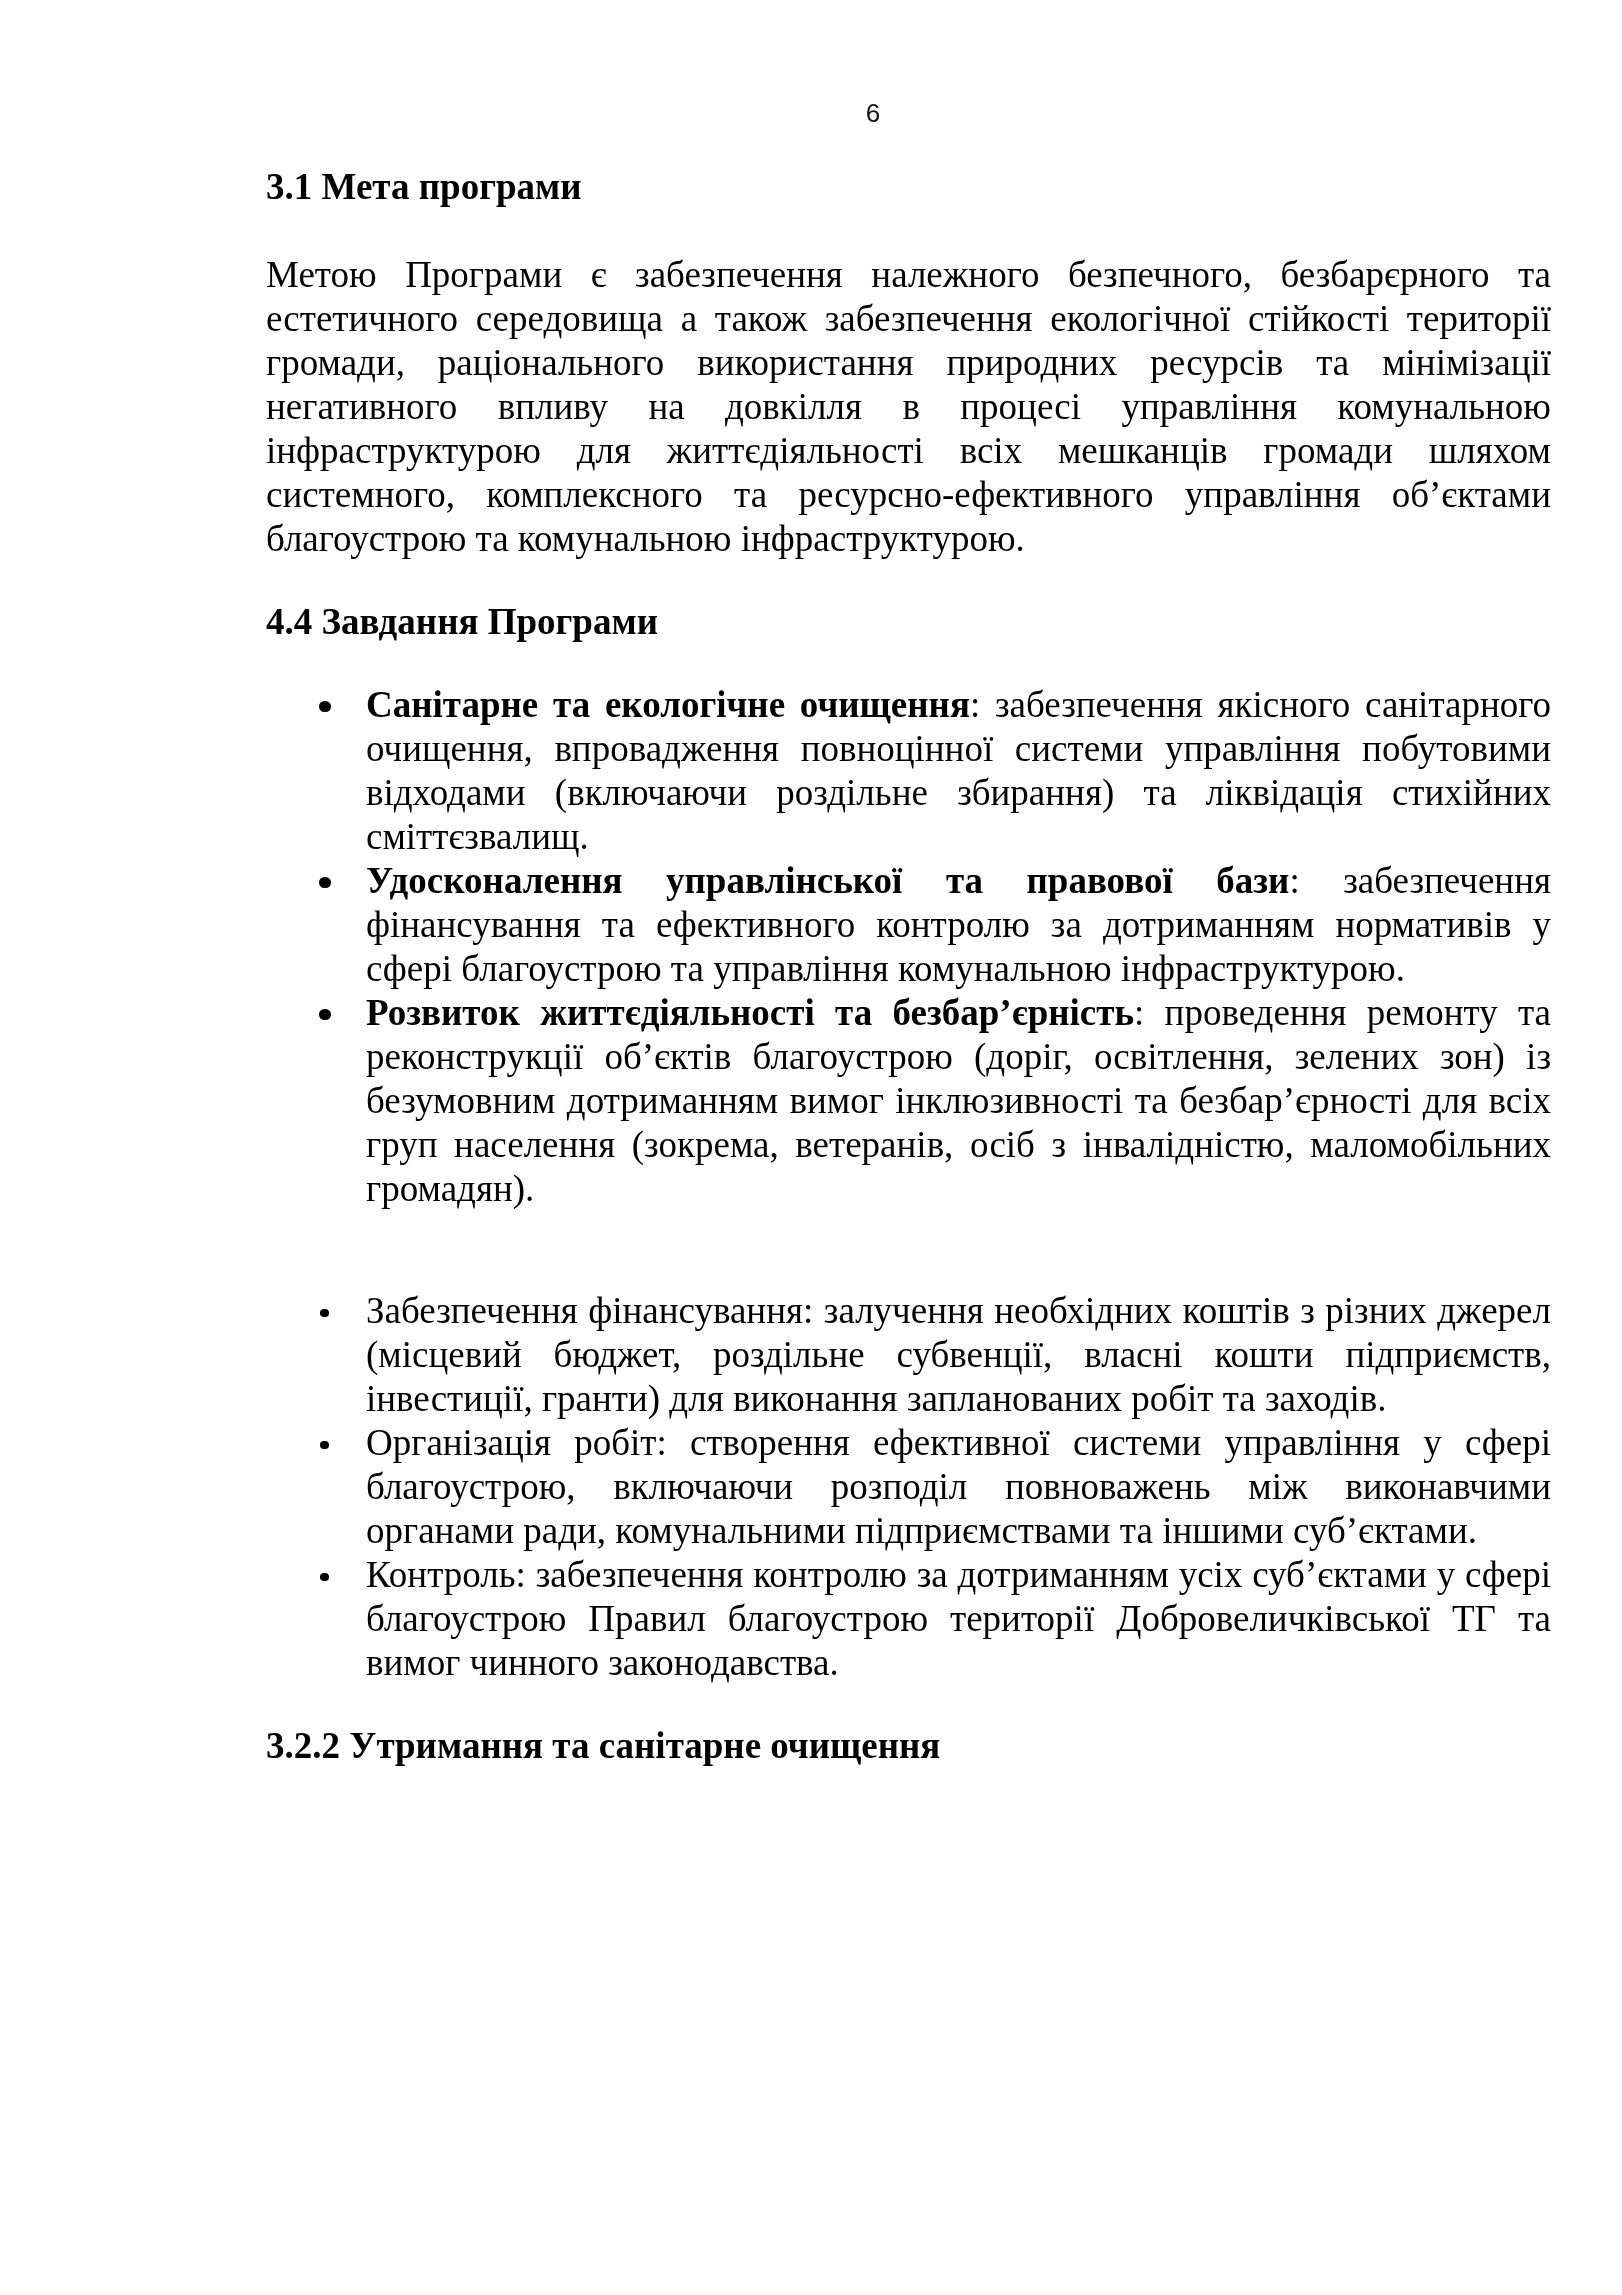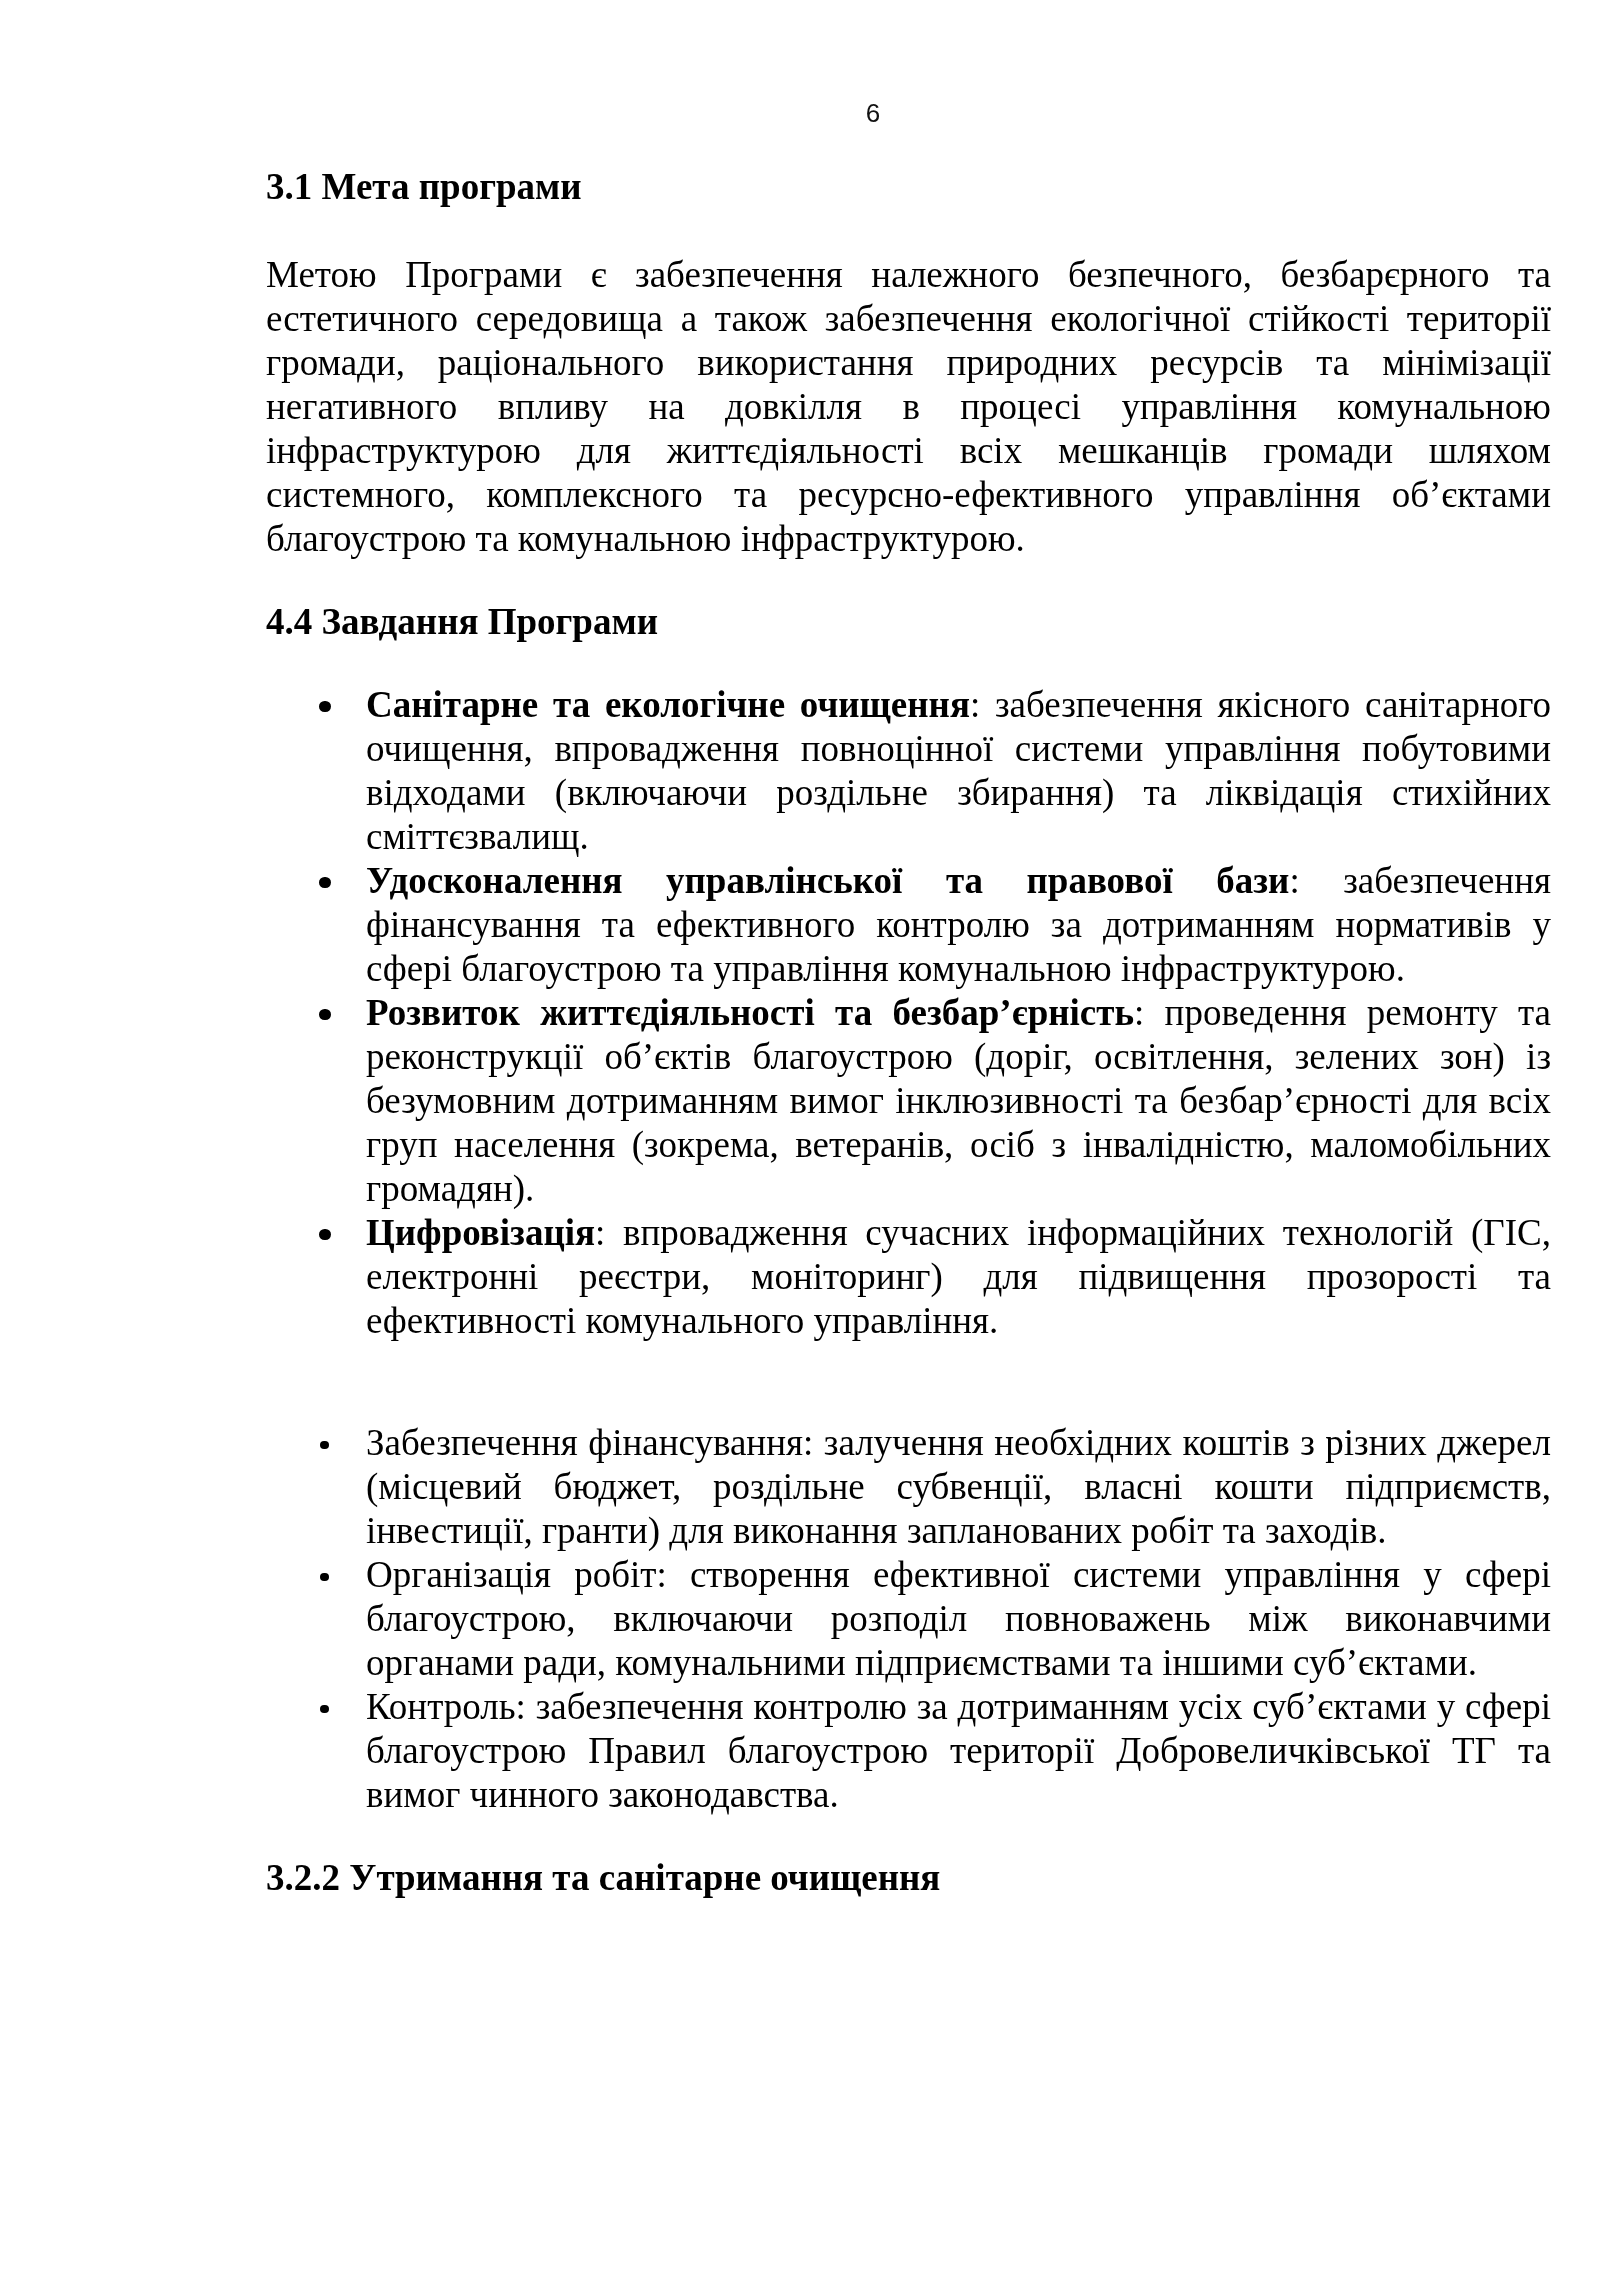--- a/index.html
+++ b/index.html
@@ -69,24 +69,20 @@
         <b>Санітарне та екологічне очищення</b><span>: забезпечення якісного санітарного очищення, впровадження повноцінної системи управління побутовими відходами (включаючи роздільне збирання) та ліквідація стихійних сміттєзвалищ.</span>
       </li>
       <li>
         <span class="bullet"></span>
         <b>Удосконалення управлінської та правової бази</b><span>: забезпечення фінансування та ефективного контролю за дотриманням нормативів у сфері благоустрою та управління комунальною інфраструктурою.</span>
       </li>
       <li>
         <span class="bullet"></span>
         <b>Розвиток життєдіяльності та безбар’єрність</b><span>: проведення ремонту та реконструкції об’єктів благоустрою (доріг, освітлення, зелених зон) із безумовним дотриманням вимог інклюзивності та безбар’єрності для всіх груп населення (зокрема, ветеранів, осіб з інвалідністю, маломобільних громадян).</span>
       </li>
-      <li>
-        <span class="bullet"></span>
-        <b>Цифровізація</b><span>: впровадження сучасних інформаційних технологій (ГІС, електронні реєстри, моніторинг) для підвищення прозорості та ефективності комунального управління.</span>
-      </li>
     </ul>
 
     <div class="gap-p-h"></div>
     <div class="gap-h-l"></div>
     <ul class="list small">
       <li>
         <span class="bullet"></span>
         <span>Забезпечення фінансування: залучення необхідних коштів з різних джерел (місцевий бюджет, роздільне субвенції, власні кошти підприємств, інвестиції, гранти) для виконання запланованих робіт та заходів.</span>
       </li>
       <li>

